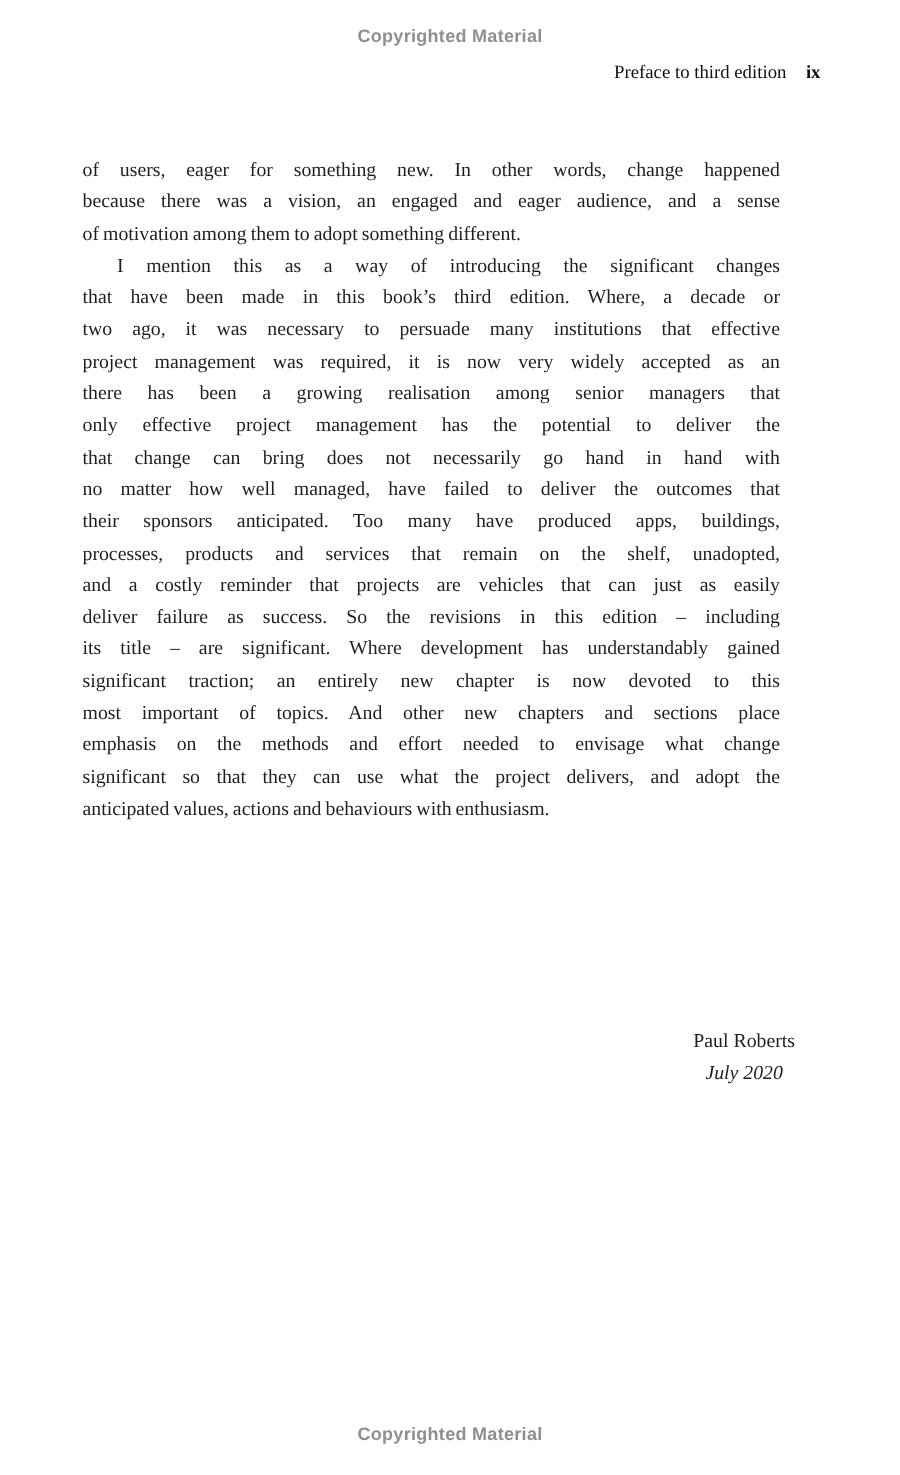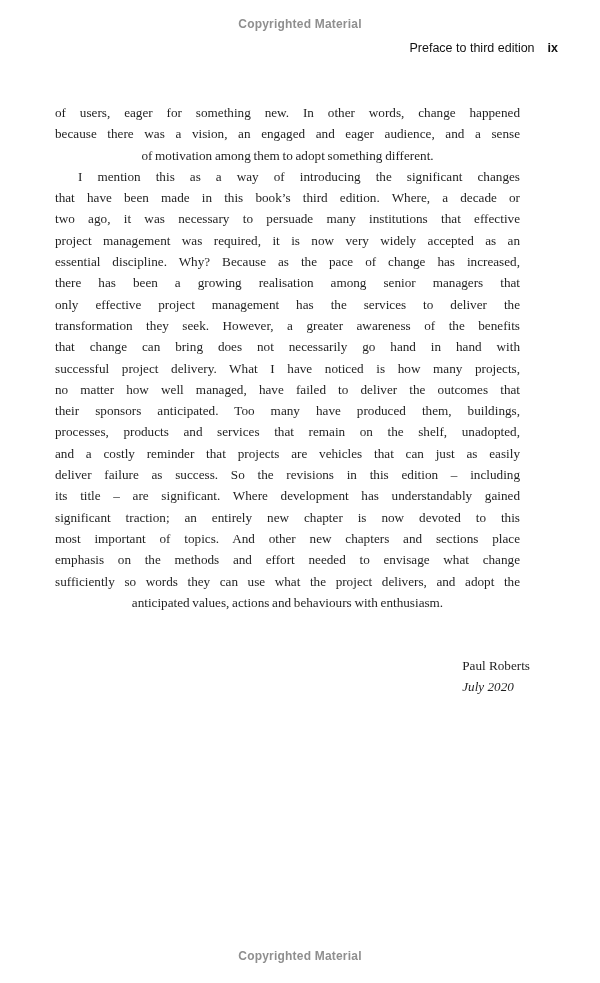--- a/index.html
+++ b/index.html
@@ -18,22 +18,22 @@
     font-family:"Liberation Sans", sans-serif;
     font-size:12px;
     font-weight:700;
     letter-spacing:0.2px;
     color:#8f8f8f;
   }
   .watermark.top { top:17px; }
   .watermark.bottom { top:949px; }
   .running-head {
     position:absolute;
-    top:41px; right:42px;
-    font-family:Liberation Sans, sans-serif;
+    top:41px; right:53px;
+    font-family:Liberation Serif, serif;
     font-size:12.5px;
     color:#111111;
     white-space:nowrap;
   }
   .running-head .page-num {
     font-weight:700;
     margin-left:13px;
   }
   .body-text {
     position:absolute;
@@ -42,31 +42,31 @@
     color:#1f1f1f;
   }
   .para { margin:0; }
   .line {
     height:21.3px;
     line-height:21.3px;
     font-size:13.2px;
     word-spacing:-0.6px;
     white-space:normal;
     overflow:hidden;
-    text-align:center;
+    text-align:left;
   }
   .line.just {
     text-align:justify;
     text-align-last:justify;
   }
   .line.indent { padding-left:23px; }
   .signature {
     position:absolute;
-    top:655px; right:70px;
-    text-align:left;
+    top:683px; right:70px;
+    text-align:center;
     font-size:13.2px;
     line-height:21.3px;
     color:#1f1f1f;
   }
   .signature .date { font-style:italic; }
 </style>
 </head>
 <body>
 
 <div class="page">
@@ -81,36 +81,33 @@
       <div class="para">
         <div class="line just">of users, eager for something new. In other words, change happened</div>
         <div class="line just">because there was a vision, an engaged and eager audience, and a sense</div>
         <div class="line">of motivation among them to adopt something different.</div>
       </div>
       <div class="para">
         <div class="line just indent">I mention this as a way of introducing the significant changes</div>
         <div class="line just">that have been made in this book’s third edition. Where, a decade or</div>
         <div class="line just">two ago, it was necessary to persuade many institutions that effective</div>
         <div class="line just">project management was required, it is now very widely accepted as an</div>
-        <div class="line just">essential discipline. Why? Because as the pace of change has increased,</div>
         <div class="line just">there has been a growing realisation among senior managers that</div>
-        <div class="line just">only effective project management has the services to deliver the</div>
-        <div class="line just">transformation they seek. However, a greater awareness of the benefits</div>
+        <div class="line just">only effective project management has the potential to deliver the</div>
         <div class="line just">that change can bring does not necessarily go hand in hand with</div>
-        <div class="line just">successful project delivery. What I have noticed is how many projects,</div>
         <div class="line just">no matter how well managed, have failed to deliver the outcomes that</div>
-        <div class="line just">their sponsors anticipated. Too many have produced them, buildings,</div>
+        <div class="line just">their sponsors anticipated. Too many have produced apps, buildings,</div>
         <div class="line just">processes, products and services that remain on the shelf, unadopted,</div>
         <div class="line just">and a costly reminder that projects are vehicles that can just as easily</div>
         <div class="line just">deliver failure as success. So the revisions in this edition – including</div>
         <div class="line just">its title – are significant. Where development has understandably gained</div>
         <div class="line just">significant traction; an entirely new chapter is now devoted to this</div>
         <div class="line just">most important of topics. And other new chapters and sections place</div>
         <div class="line just">emphasis on the methods and effort needed to envisage what change</div>
-        <div class="line just">sufficiently so words they can use what the project delivers, and adopt the</div>
+        <div class="line just">significant so that they can use what the project delivers, and adopt the</div>
         <div class="line">anticipated values, actions and behaviours with enthusiasm.</div>
       </div>
     </div>
 
   <div class="signature">
     <div class="name">Paul Roberts</div>
     <div class="date">July 2020</div>
   </div>
 
   <div class="watermark bottom">Copyrighted Material</div>

